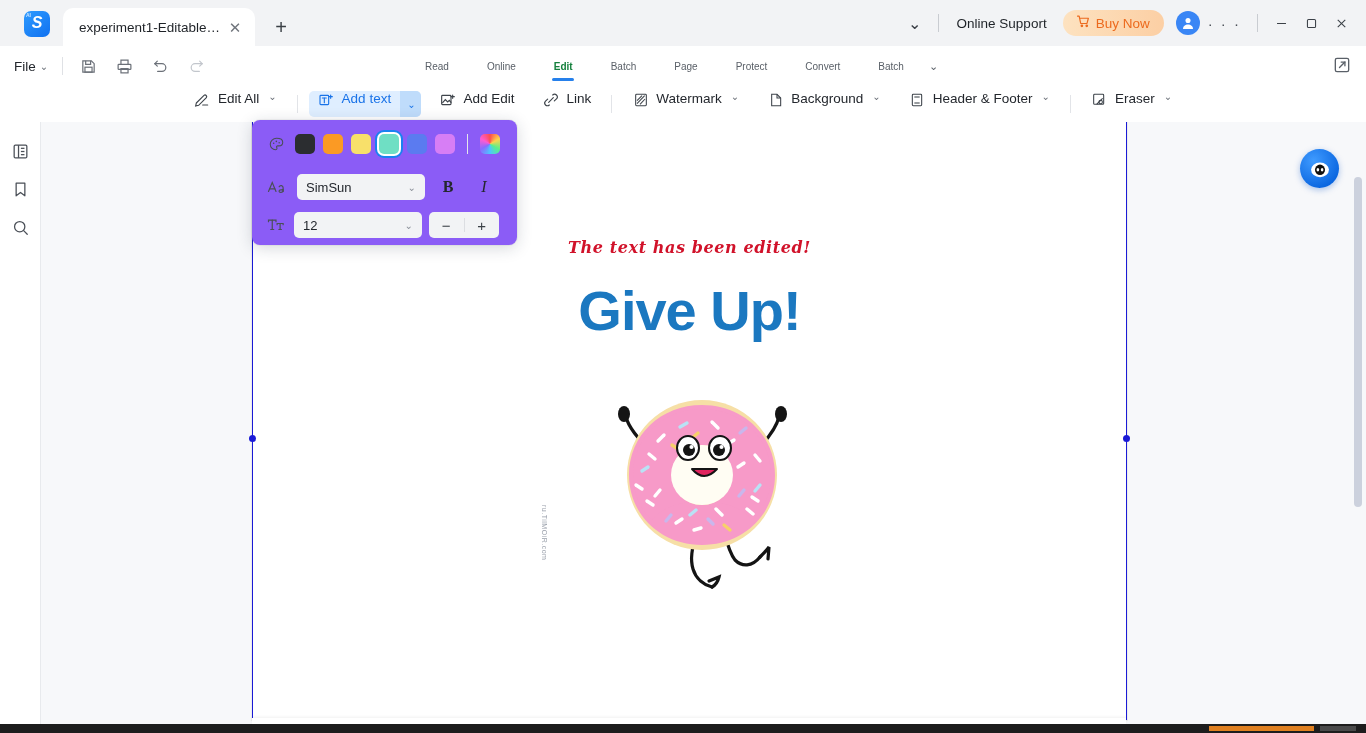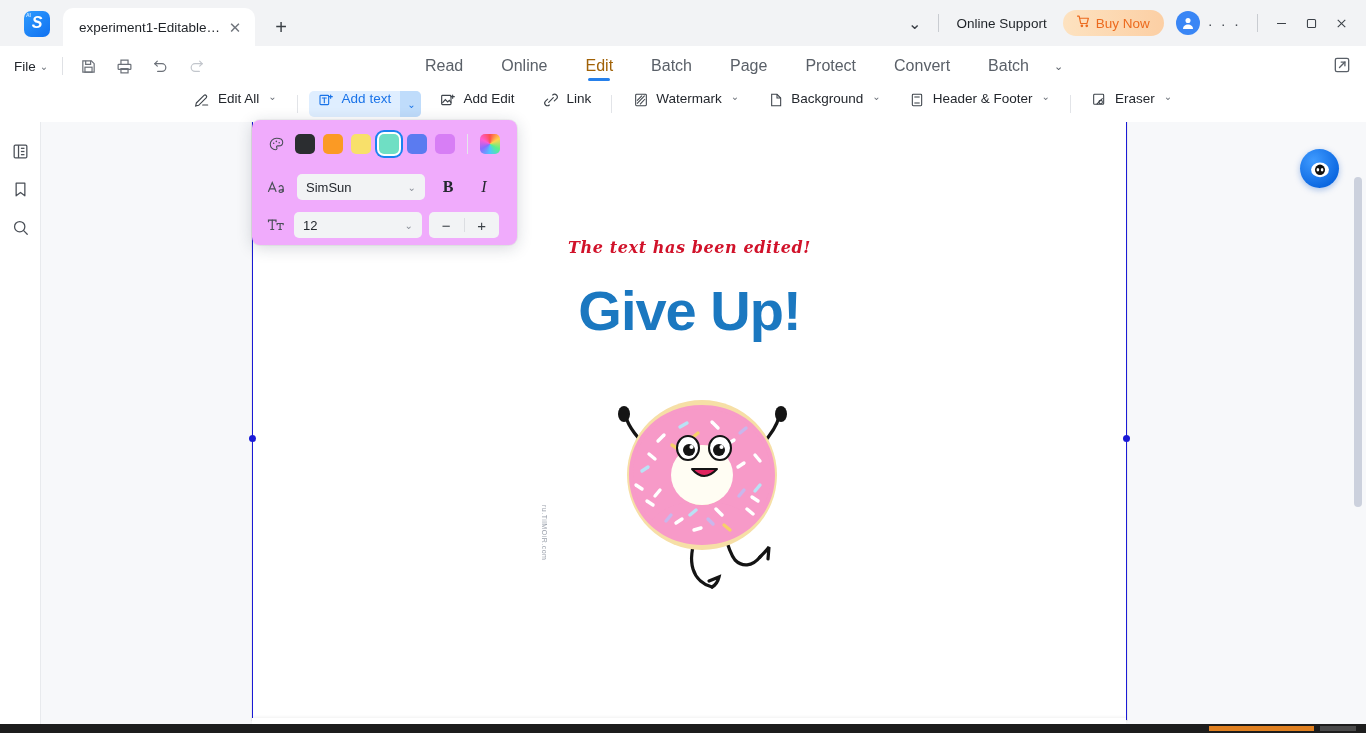--- a/index.html
+++ b/index.html
@@ -69,24 +69,24 @@
     position:absolute; left:0; top:46px; width:1366px; height:40px;
     background:#fff; display:flex; align-items:center;
   }
   .file-menu { display:flex; align-items:center; gap:4px; margin-left:14px; font-size:13.5px; color:#23272d;}
   .mb-sep { width:1px; height:18px; background:#dfe1e5; margin:0 14px; }
   .qa-icons { display:flex; align-items:center; gap:14px; }
   .qa-ic { width:22px;height:22px;display:flex;align-items:center;justify-content:center;color:#6b7078;}
   .qa-ic.dim { color:#c2c6cc; }
   .ribbon-tabs { position:absolute; left:406px; top:0; height:40px; display:flex; align-items:center; gap:0px;}
   .rtab {
-    position:relative; font-size:16px; color:#5a6068; padding:0 19px; height:40px;
+    position:relative; font-size:10px; color:#5a6068; padding:0 19px; height:40px;
     display:flex;align-items:center;
   }
-  .rtab.active { color:#a16207; font-weight:normal; }
+  .rtab.active { color:#15803d; font-weight:bold; }
   .rtab.active:after {
     content:""; position:absolute; left:50%; transform:translateX(-50%);
     bottom:5px; width:22px; height:3px; border-radius:2px; background:#2680eb;
   }
   .rtab-chev { color:#5a6068; padding:0 6px; display:flex;align-items:center;height:40px;}
   .expand-btn { position:absolute; right:12px; top:9px; width:22px;height:22px; color:#5a6068;}
 
   
   .toolbar {
     position:absolute; left:0; top:86px; width:1366px; height:36px;
@@ -159,21 +159,21 @@
   .aibtn {
     position:absolute; right:27px; top:27px; width:39px;height:39px;border-radius:50%;
     background: radial-gradient(circle at 35% 30%, #3f9bff 0%, #0a66e0 75%);
     display:flex;align-items:center;justify-content:center;
     box-shadow:0 2px 6px rgba(20,90,200,.35);
   }
 
   
   .popup {
     position:absolute; left:252px; top:120px; width:265px; height:125px;
-    background:#f0abfc; border-radius:8px;
+    background:#8b5cf6; border-radius:8px;
     box-shadow:0 3px 16px rgba(30,40,60,.18), 0 0 0 1px rgba(0,0,0,.04);
     z-index:30;
   }
   .pp-row { display:flex; align-items:center; }
   .pp-row1 { height:48px; padding:0 13px; gap:8px;}
   .sw { width:20px;height:20px;border-radius:5px; flex:0 0 auto;}
   .sw-sel { width:20px;height:20px;border-radius:5px; box-shadow:0 0 0 2px #fff, 0 0 0 4px #1a82f0;}
   .pp-div { width:1px;height:20px;background:#e4e6ea; margin:0 4px;}
   .rainbow {
     width:20px;height:20px;border-radius:5px;

